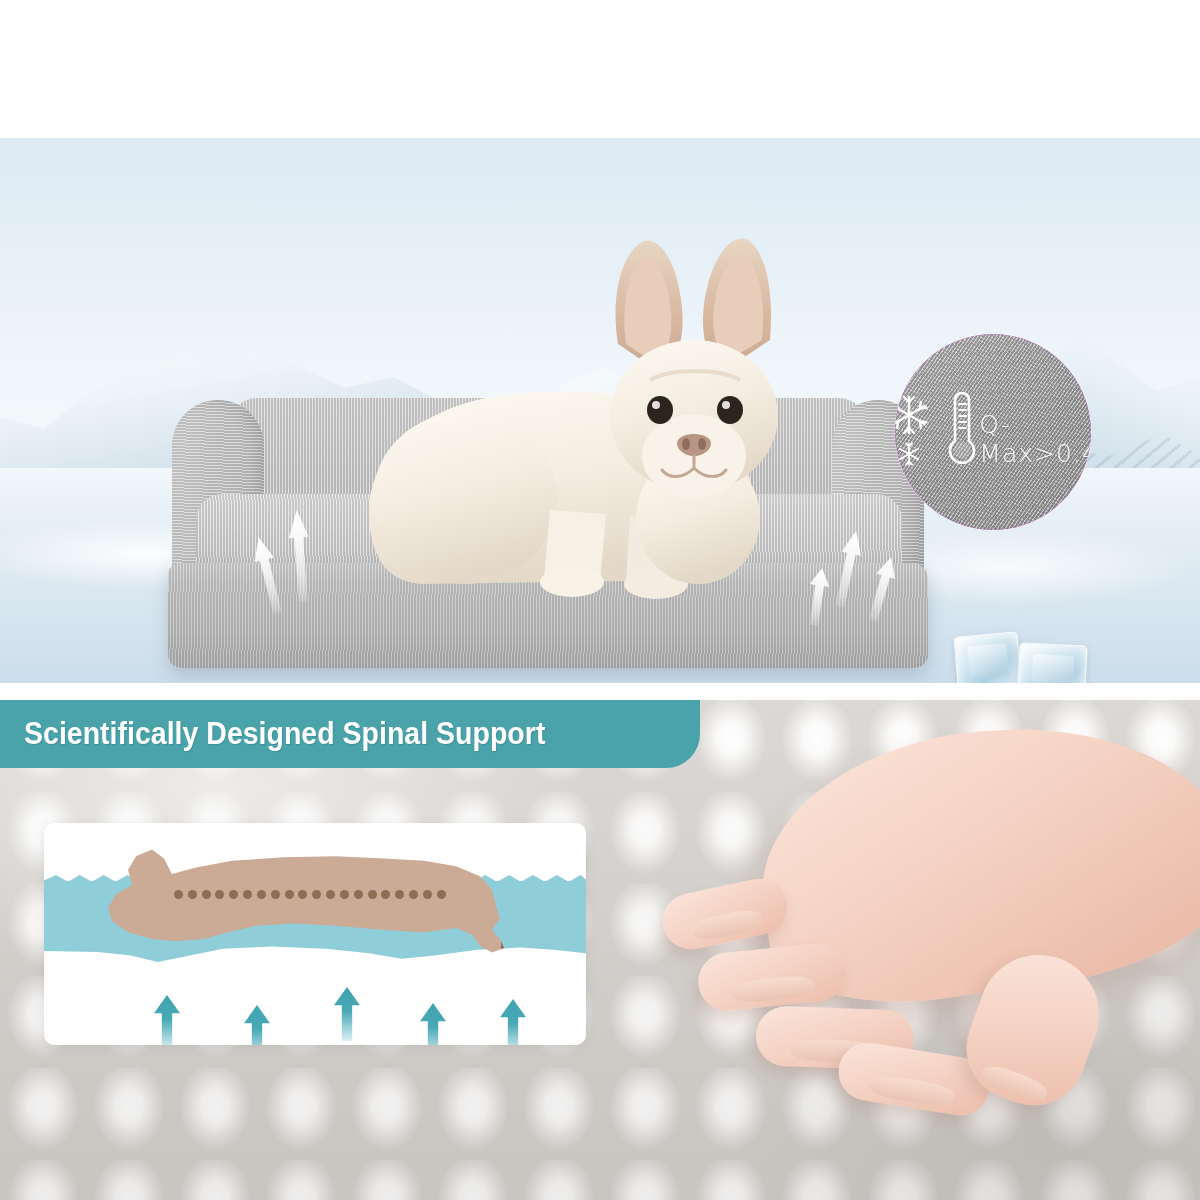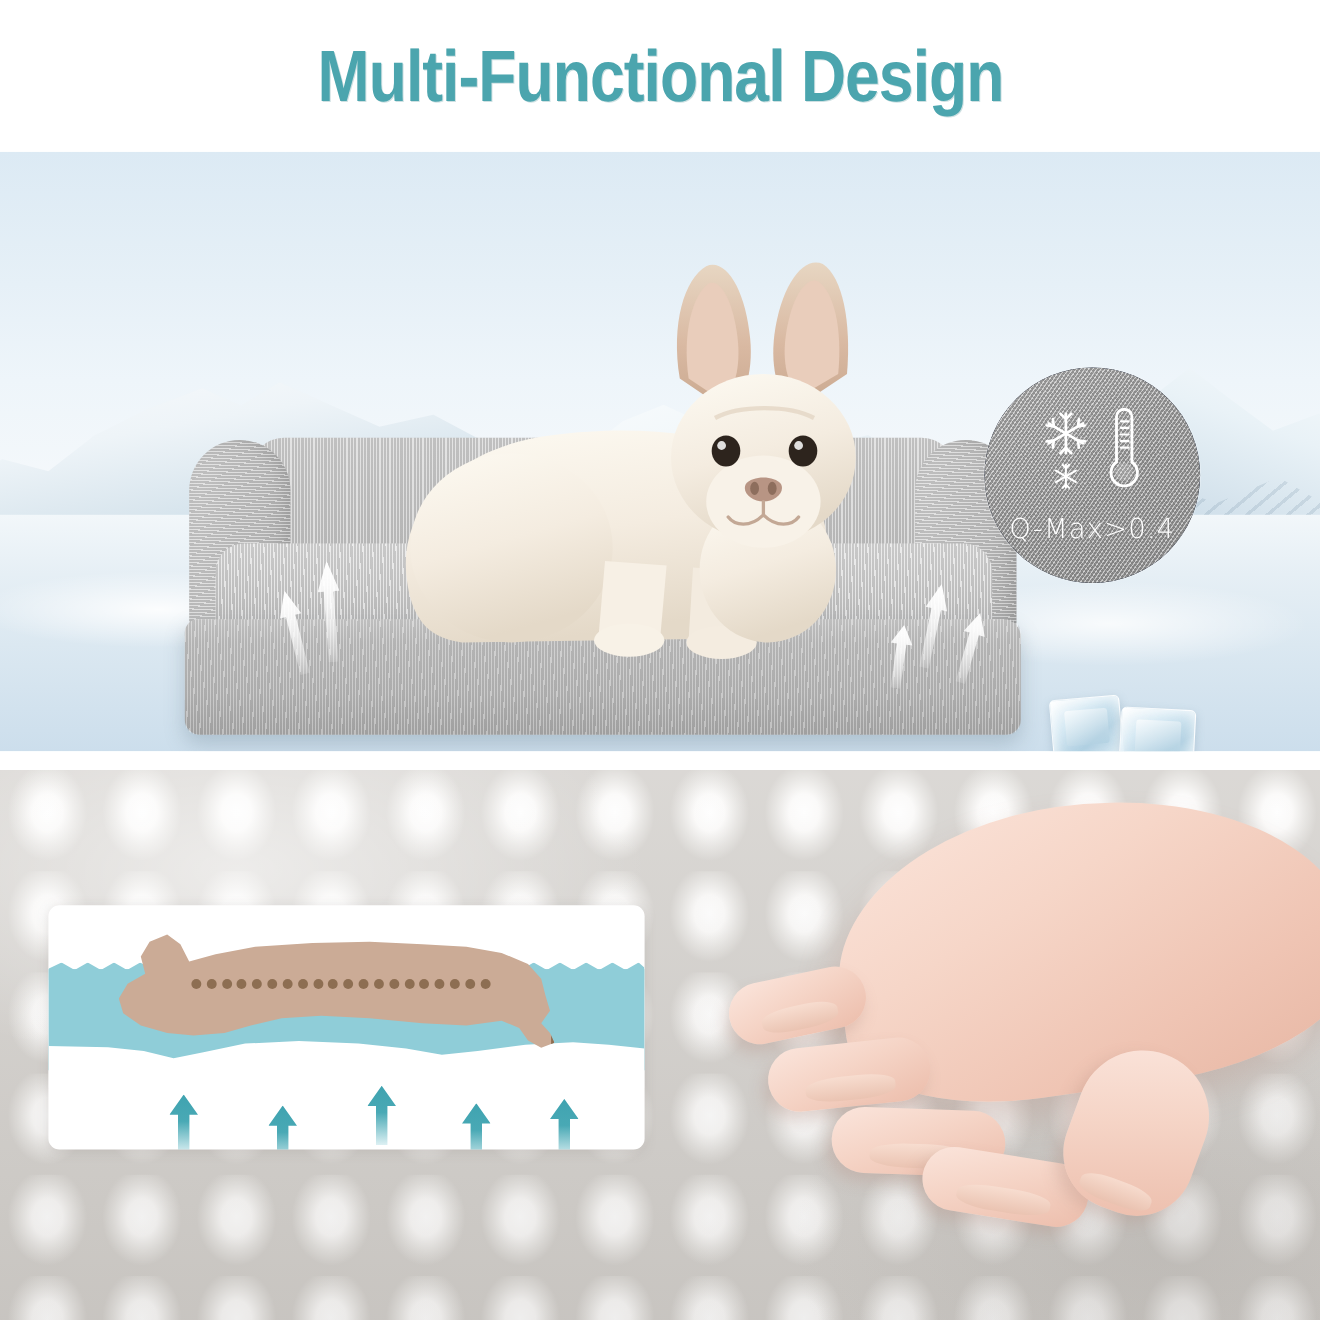--- a/index.html
+++ b/index.html
@@ -144,23 +144,23 @@
     border:1px solid rgba(255,255,255,.85);
     box-shadow:inset 0 0 14px rgba(255,255,255,.95),0 3px 8px rgba(120,150,170,.35);}
   .cube:after{content:"";position:absolute;inset:16% 18% 30% 20%;border-radius:3px;
     background:linear-gradient(160deg,rgba(255,255,255,.9),rgba(160,198,218,.5));opacity:.75;}
   .c1{left:16px;top:6px;width:62px;height:60px;transform:rotate(-5deg);}
   .c2{left:78px;top:16px;width:66px;height:62px;transform:rotate(3deg);}
 
   
   .badge{
     position:absolute;left:895px;top:196px;width:196px;height:196px;border-radius:50%;
-    background:#0f172a;
+    background:#d946ef;
     overflow:hidden;
-    display:flex;flex-direction:column;align-items:center;justify-content:center;
+    display:flex;align-items:center;justify-content:center;
     box-shadow:0 0 0 1px rgba(255,255,255,.25);
   }
   .badge:before{
     content:"";position:absolute;inset:0;border-radius:50%;
     background:
       repeating-linear-gradient(125deg,rgba(255,255,255,.45) 0 1px,rgba(110,110,110,.35) 1px 3px),
       repeating-linear-gradient(35deg,rgba(255,255,255,.22) 0 1px,rgba(120,120,120,.2) 1px 3px),
       linear-gradient(150deg,#b5b5b5,#969696 55%,#8d8d8d);
   }
   .badge-icons{position:relative;display:flex;align-items:center;gap:14px;margin-top:-4px;z-index:2;}
@@ -291,23 +291,20 @@
   .ua2{left:200px;top:24px;}
   .ua3{left:290px;top:6px;}
   .ua4{left:376px;top:22px;}
   .ua5{left:456px;top:18px;}
 </style>
 </head>
 <body>
 
 <div class="page">
 
-  <div class="title-zone">
-    <div class="main-title">Multi-Functional Design</div>
-  </div>
 
   <div class="sec1">
     <div class="sky"></div>
     <div class="mtn far1"></div>
     <div class="mtn far2"></div>
     <div class="mtn far3"></div>
     <div class="rock r1"></div>
     <div class="rock r2"></div>
     <div class="rock r3"></div>
     <div class="snow-ground"></div>
@@ -466,14 +463,17 @@
       <div class="arrows">
         <div class="up-arrow ua1"></div>
         <div class="up-arrow ua2"></div>
         <div class="up-arrow ua3"></div>
         <div class="up-arrow ua4"></div>
         <div class="up-arrow ua5"></div>
       </div>
     </div>
   </div>
 
+  <div class="banner" id="banner2">
+    <div class="banner-text">Scientifically Designed Spinal Support</div>
+  </div>
 
 </div>
 
 </body></html>

